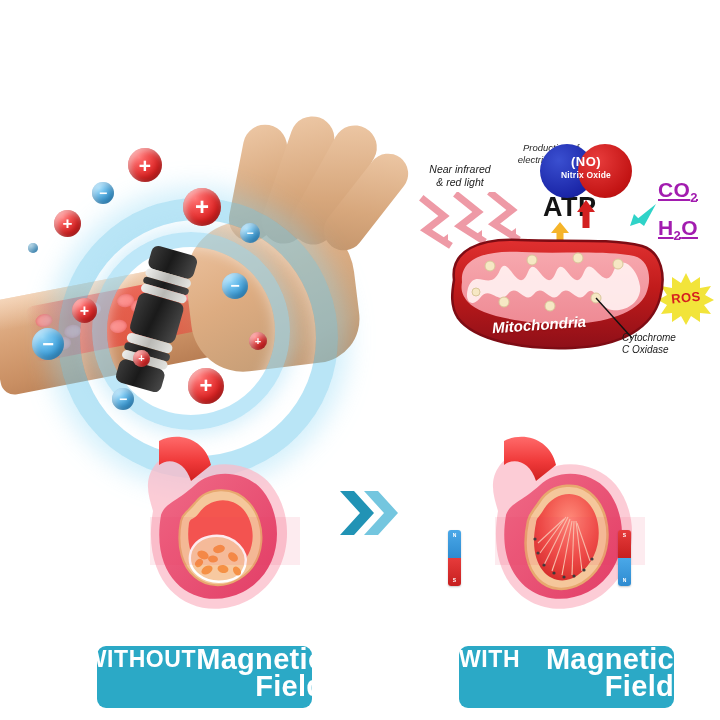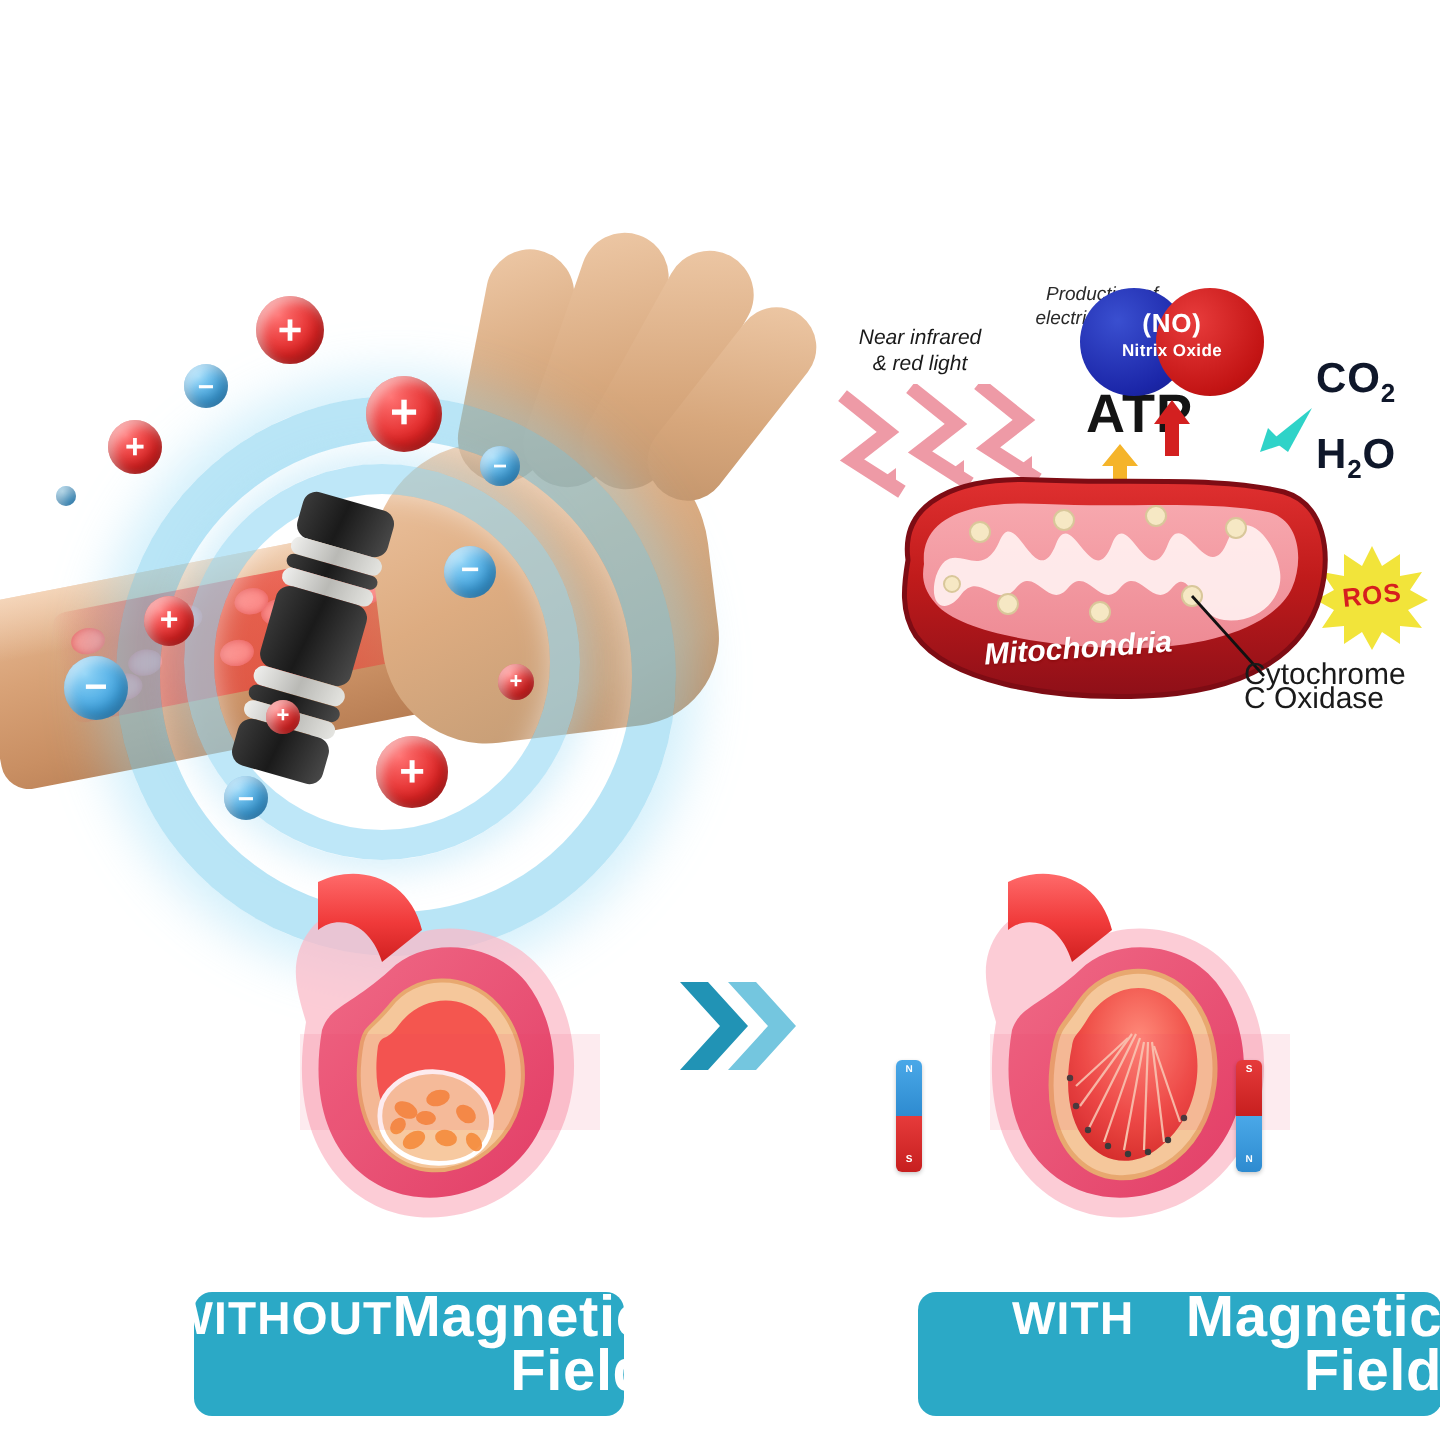--- a/index.html
+++ b/index.html
@@ -102,35 +102,35 @@
   .atp{position:absolute;left:143px;top:62px;font-size:27px;font-weight:bold;
        letter-spacing:.5px;color:#141414;}
 
   .no-blue,.no-red{position:absolute;width:54px;height:54px;border-radius:50%;}
   .no-blue{left:140px;top:14px;background:radial-gradient(circle at 35% 30%,#3a4fd0,#1b26a8 70%,#141b85);}
   .no-red{left:178px;top:14px;background:radial-gradient(circle at 35% 30%,#e83c3c,#c31414 70%,#9e0d0d);}
   .no-text{position:absolute;left:140px;top:24px;width:92px;text-align:center;z-index:3;color:#fff;}
   .no-sym{font-size:13px;font-weight:bold;letter-spacing:.4px;}
   .no-name{font-size:8.5px;font-weight:bold;letter-spacing:.2px;margin-top:1px;}
 
-  .chem{position:absolute;font-size:21px;font-weight:bold;color:#0f172a;letter-spacing:.4px;}
+  .chem{position:absolute;font-size:21px;font-weight:bold;color:#a21caf;letter-spacing:.4px;text-decoration:underline;}
   .chem sub{font-size:13px;}
 
   .mito-body{position:absolute;left:46px;top:106px;width:220px;height:116px;}
 
   .ros-burst{position:absolute;left:258px;top:142px;width:56px;height:54px;}
   .ros-text{position:absolute;left:258px;top:160px;width:56px;text-align:center;
             font-size:13px;font-weight:bold;color:#d61f1f;letter-spacing:.5px;
             transform:rotate(-6deg);}
 
   .mito-word{position:absolute;left:92px;top:186px;font-size:15px;font-style:italic;
              color:#ffffff;font-weight:bold;transform:rotate(-4deg);
              text-shadow:0 1px 1px rgba(120,0,0,.35);}
-  .cyto-word{position:absolute;left:222px;top:202px;font-size:15px;line-height:12px;
-             color:#1a1a1a;}
+  .cyto-word{position:absolute;left:222px;top:202px;font-size:10px;line-height:12px;
+             color:#1a1a1a;font-style:italic;}
 
   
   .vessel-left{position:absolute;left:95px;top:425px;width:240px;height:205px;}
   .vessel-right{position:absolute;left:440px;top:425px;width:240px;height:205px;}
 
   .chev{position:absolute;left:336px;top:487px;width:64px;height:52px;}
 
   .magnet{position:absolute;width:13px;height:56px;border-radius:3px;overflow:hidden;
           box-shadow:0 1px 2px rgba(0,0,0,.22);}
   .mag-half{position:absolute;left:0;width:13px;height:50%;}
@@ -140,21 +140,21 @@
             color:#fff;font-weight:bold;}
 
   
   .btn{
     position:absolute;background:#2BA9C6;border-radius:9px;color:#fff;
     text-align:right;display:flex;flex-direction:row;justify-content:center;margin-left:12px;
   }
   .btn-l1{font-size:23px;font-weight:bold;letter-spacing:.6px;line-height:26px;}
   .btn-l2{font-size:29px;font-weight:bold;letter-spacing:.3px;line-height:27px;}
   .btn-without{left:85px;top:646px;width:215px;height:62px;}
-  .btn-with{left:447px;top:646px;width:215px;height:62px;padding-left:47px;}
+  .btn-with{left:447px;top:646px;width:215px;height:62px;}
 </style>
 </head>
 <body>
 
 <div class="stage">
 
 
   <div class="hand-panel">
 
     <div class="forearm"></div>

